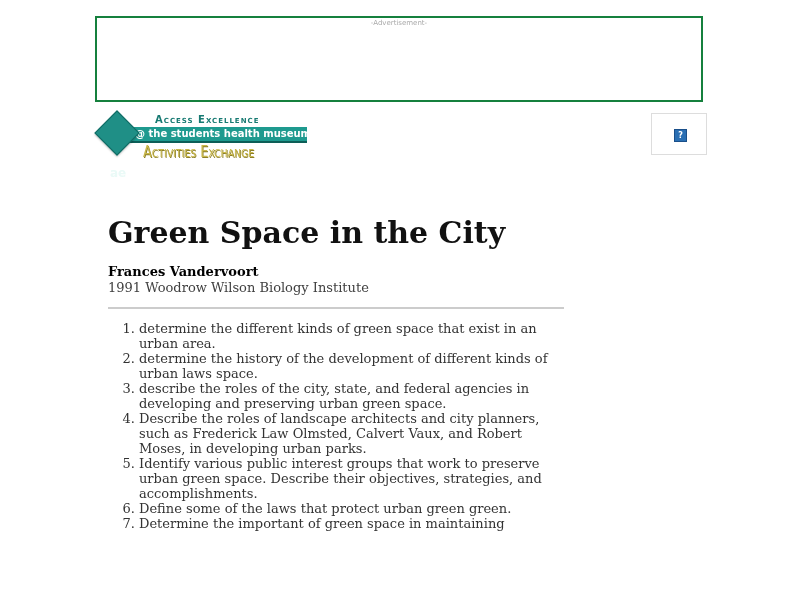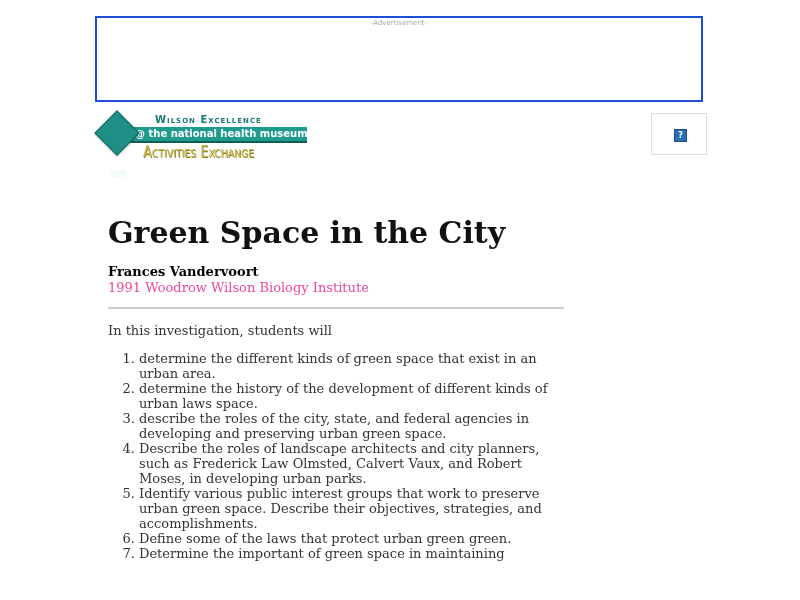--- a/index.html
+++ b/index.html
@@ -1,20 +1,20 @@
 <!DOCTYPE html>
 <html><head>
   <meta charset="utf-8">
   <style>
     html, body { margin: 0; padding: 0; background: #ffffff; }
     body { width: 800px; height: 600px; overflow: hidden; position: relative;
            font-family: "DejaVu Serif", serif; color: #222; }
 
     .ad-box { position: absolute; left: 95px; top: 16px; width: 608px; height: 86px;
-              border: 2px solid #1d4ed8; box-sizing: border-box; background: #fff; }
+              border: 2px solid #15803d; box-sizing: border-box; background: #fff; }
     .ad-label { position: absolute; top: 1px; left: 0; right: 0; text-align: center;
                 font-family: "DejaVu Sans", sans-serif; font-size: 7px; color: #aaa; }
 
     .logo { position: absolute; left: 97px; top: 113px; width: 214px; height: 56px; }
     .logo-diamond { position: absolute; left: 4px; top: 4px; width: 30px; height: 30px;
                     background: #1f8f86; transform: rotate(45deg);
                     border: 1px solid #0f6a63; box-shadow: 1px 1px 2px rgba(0,0,0,0.25); }
     .logo-ae { position: absolute; left: 10px; top: 6px; width: 22px; height: 28px;
                color: #eafaf7; font-family: "DejaVu Sans", sans-serif; font-weight: bold;
                font-size: 12px; line-height: 12px; text-align: center; margin-top: 48px; }
@@ -35,57 +35,56 @@
     .help-icon { position: absolute; left: 22px; top: 15px; width: 11px; height: 11px;
                  background: #2a6fb3; border: 1px solid #1a4f8a; color: #fff;
                  font-family: "DejaVu Sans", sans-serif; font-size: 8px; line-height: 11px;
                  text-align: center; font-weight: bold; }
 
     .content { position: absolute; left: 108px; top: 214px; width: 456px; }
     h1 { margin: 0; font-family: "DejaVu Serif", serif; font-weight: bold; font-size: 30px;
          color: #111; line-height: 38px; }
     .author { margin-top: 12px; font-size: 13px; line-height: 16px; }
     .author-name { font-weight: bold; color: #000000; display: block; }
-    .author-inst { color: #ec4899; display: block; }
+    .author-inst { color: #404040; display: block; }
     hr.rule { border: none; border-top: 2px solid #ccc; margin: 11px 0 0 0; width: 456px; }
     h2 { margin: 14px 0 0 0; font-family: "DejaVu Serif", serif; font-weight: bold;
          font-size: 19px; line-height: 28px; color: #111; }
     .intro { margin: 14px 0 0 0; font-size: 13px; line-height: 16px; color: #333; }
     ol { margin: 12px 0 0 0; padding-left: 31px; font-size: 13px; line-height: 15px; color: #333; }
     ol li { padding-left: 0; margin: 0; }
   </style>
 </head>
 <body>
 
 <div class="ad-box">
   <div class="ad-label">-Advertisement-</div>
 </div>
 
 <div class="logo">
   <div class="logo-band">
-    <span class="logo-band-text">@ the national health museum</span>
+    <span class="logo-band-text">@ the students health museum</span>
   </div>
   <div class="logo-diamond"></div>
   <div class="logo-ae">ae</div>
-  <div class="logo-top">Wilson Excellence</div>
+  <div class="logo-top">Access Excellence</div>
   <div class="logo-bottom">Activities Exchange</div>
 </div>
 
 <div class="help-box">
   <div class="help-icon">?</div>
 </div>
 
 <div class="content">
   <h1>Green Space in the City</h1>
   <div class="author">
     <span class="author-name">Frances Vandervoort</span>
     <span class="author-inst">1991 Woodrow Wilson Biology Institute</span>
   </div>
   <hr class="rule">
-  <p class="intro">In this investigation, students will</p>
   <ol>
     <li>determine the different kinds of green space that exist in an urban area.</li>
     <li>determine the history of the development of different kinds of urban laws space.</li>
     <li>describe the roles of the city, state, and federal agencies in developing and preserving urban green space.</li>
     <li>Describe the roles of landscape architects and city planners, such as Frederick Law Olmsted, Calvert Vaux, and Robert Moses, in developing urban parks.</li>
     <li>Identify various public interest groups that work to preserve urban green space. Describe their objectives, strategies, and accomplishments.</li>
     <li>Define some of the laws that protect urban green green.</li>
     <li>Determine the important of green space in maintaining</li>
   </ol>
 </div>

